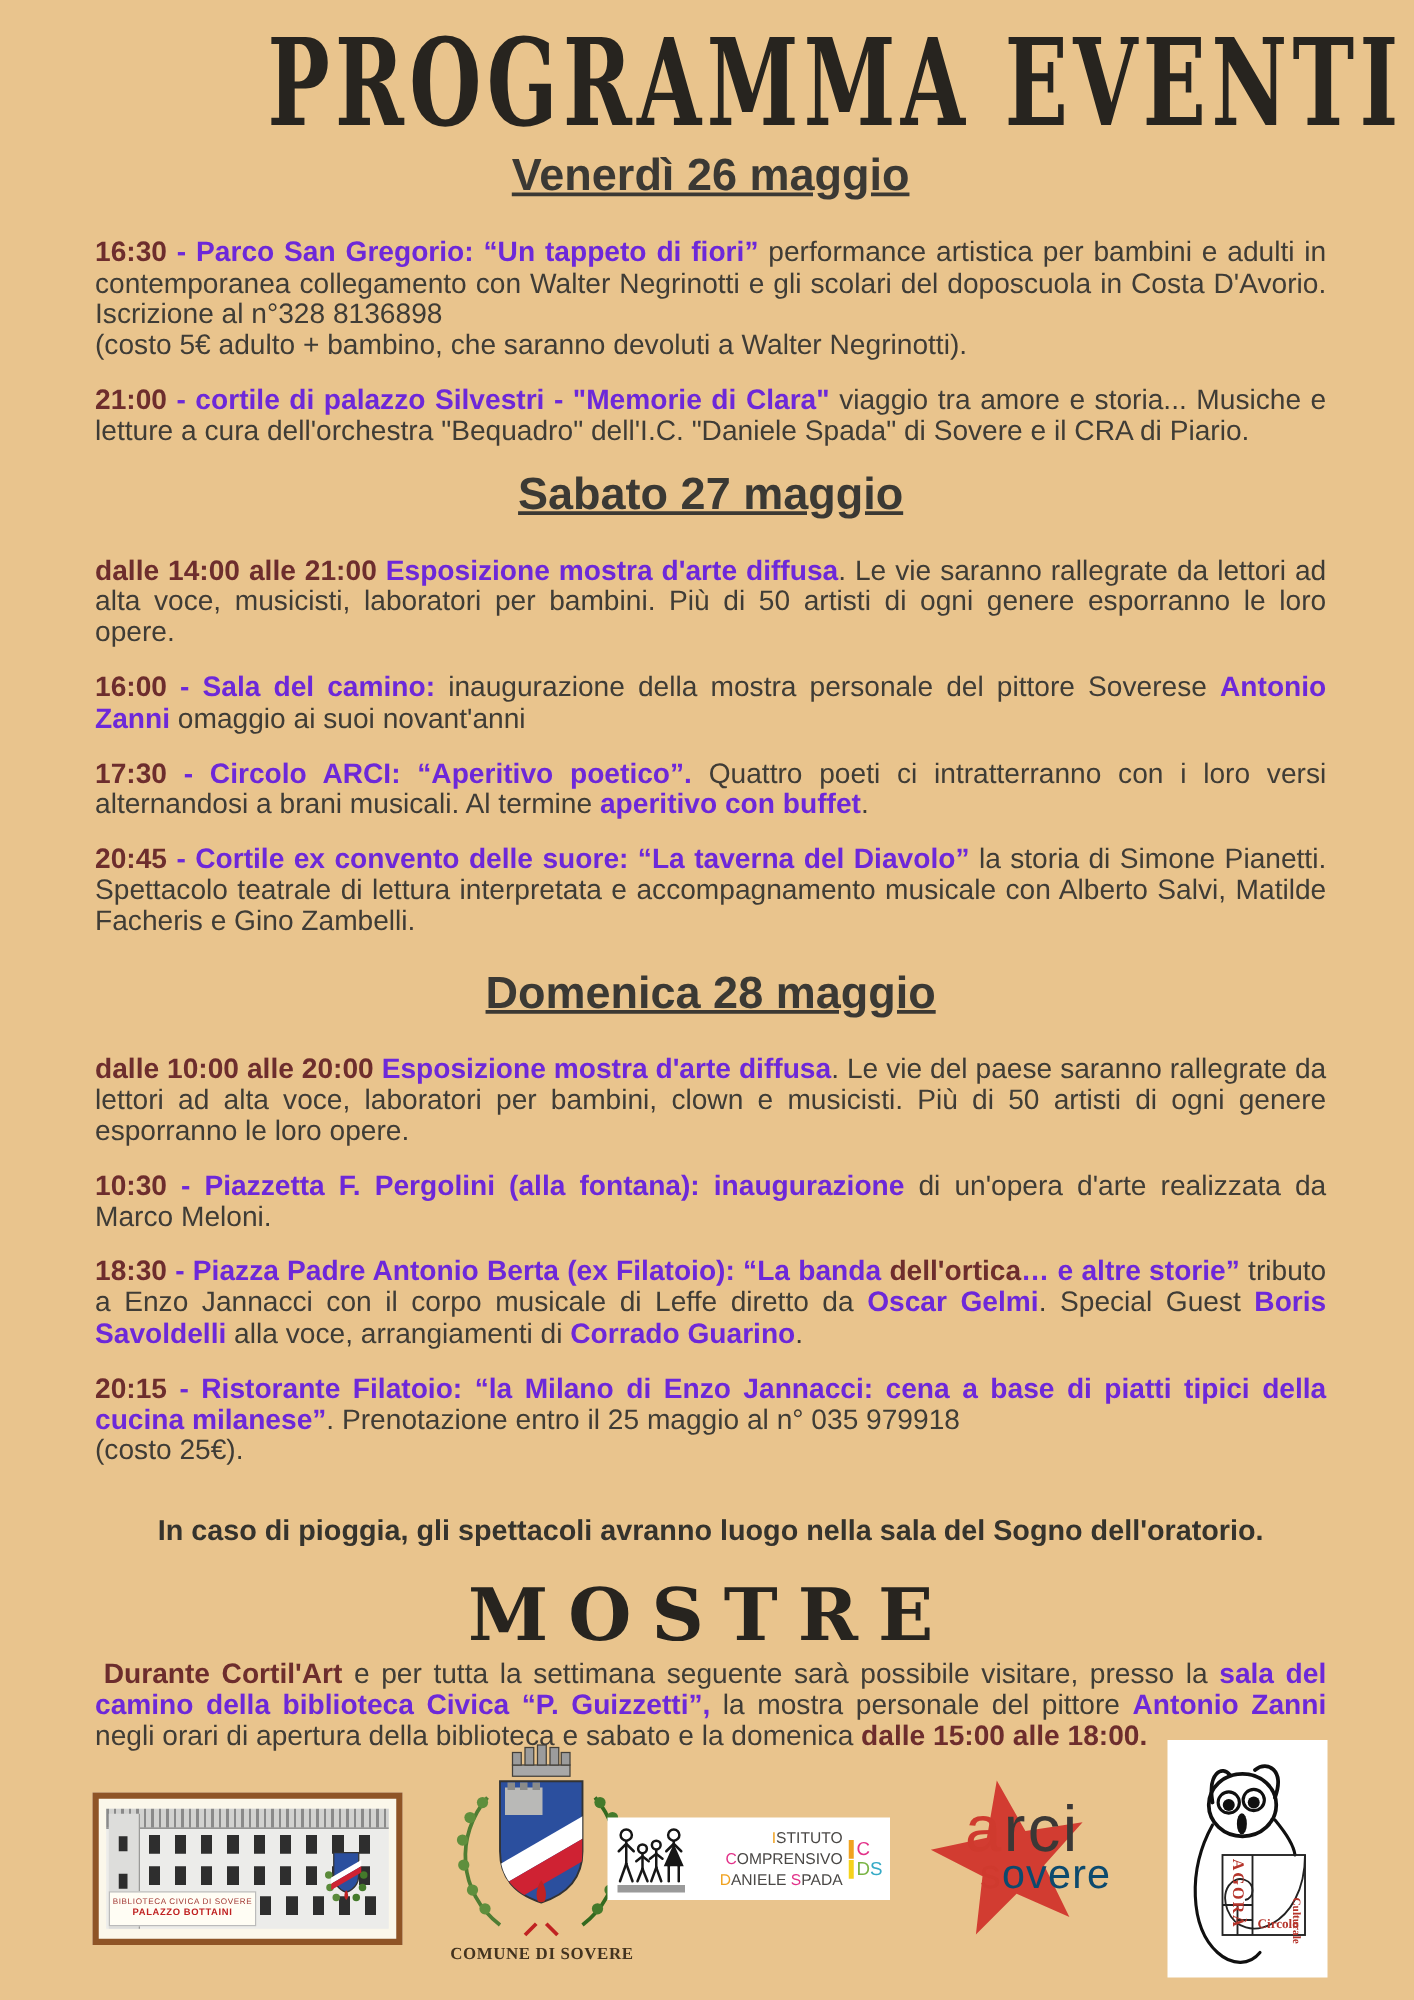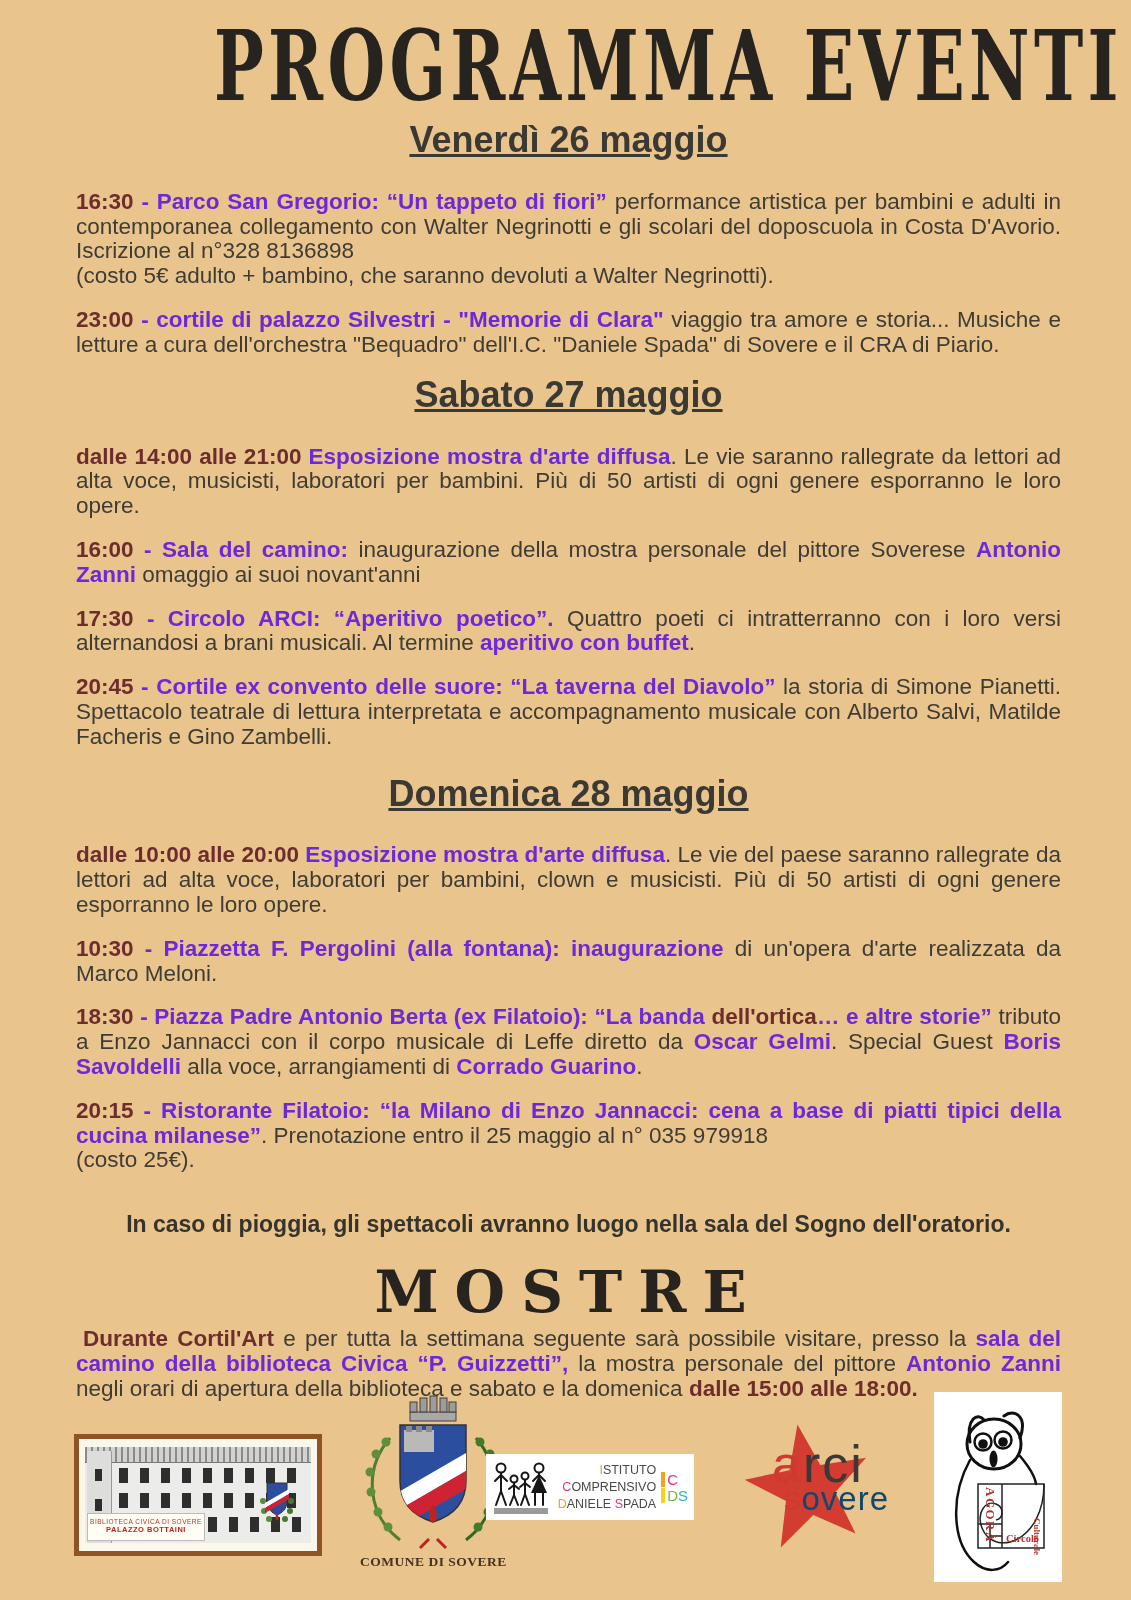--- a/index.html
+++ b/index.html
@@ -44,21 +44,21 @@
   .lib-cap1{font-size:6.5px;color:#a23a35;margin-top:4px;letter-spacing:0.5px;}
   .lib-cap2{font-size:7.5px;color:#c02222;font-weight:bold;letter-spacing:0.5px;}
   .lib-shield{position:absolute;right:14px;bottom:12px;}
 
   
   .logo-comune{position:absolute;left:336px;top:0;width:195px;height:178px;text-align:center;}
   .comune-caption{margin-top:0;font-family:"Liberation Serif",serif;font-weight:bold;font-size:13.5px;
                   color:#43331f;letter-spacing:0.5px;}
 
   
-  .logo-ic{position:absolute;left:486px;top:62px;width:208px;height:66px;background:#fff;
+  .logo-ic{position:absolute;left:486px;top:62px;width:226px;height:66px;background:#fff;
            display:flex;align-items:center;box-sizing:border-box;padding:4px 6px;}
   .ic-text{flex:1;text-align:right;font-weight:bold;font-size:12.5px;line-height:17px;color:#4a4846;
            letter-spacing:0;}
   .ic-mono{display:flex;flex-direction:column;margin-left:5px;gap:1px;}
   .ic-mono-row{display:flex;align-items:center;font-weight:bold;font-size:15px;line-height:15px;}
   .ic-bar{width:4px;height:15px;margin-right:2px;}
   .ic-bar-top{background:#f0a21f;}
   .ic-bar-bot{background:#f5d21a;}
 
   
@@ -75,21 +75,21 @@
 </head>
 <body>
 
 <div class="poster" data-name="event-program-poster">
   <div class="content" data-name="poster-content">
 
     <h1 class="title" data-name="poster-title">PROGRAMMA EVENTI</h1>
 
     <h2 class="day-heading h-venerdi" data-name="day-heading-venerdi">Venerdì 26 maggio</h2>
     <p class="event" data-name="event-paragraph-1630"><span class="seg-t">16:30</span><span class="seg-b"> - Parco San Gregorio: “Un tappeto di fiori”</span><span class="seg-n"> performance artistica per bambini e adulti in contemporanea collegamento con Walter Negrinotti e gli scolari del doposcuola in Costa D'Avorio. Iscrizione al n°328 8136898</span><br><span class="seg-n">(costo 5€ adulto + bambino, che saranno devoluti a Walter Negrinotti).</span></p>
-    <p class="event evmargin" data-name="event-paragraph-2100"><span class="seg-t">23:00</span><span class="seg-b"> - cortile di palazzo Silvestri - "Memorie di Clara"</span><span class="seg-n"> viaggio tra amore e storia... Musiche e letture a cura dell'orchestra "Bequadro" dell'I.C. "Daniele Spada" di Sovere e il CRA di Piario.</span></p>
+    <p class="event evmargin" data-name="event-paragraph-2100"><span class="seg-t">21:00</span><span class="seg-b"> - cortile di palazzo Silvestri - "Memorie di Clara"</span><span class="seg-n"> viaggio tra amore e storia... Musiche e letture a cura dell'orchestra "Bequadro" dell'I.C. "Daniele Spada" di Sovere e il CRA di Piario.</span></p>
 
     <h2 class="day-heading h-sabato" data-name="day-heading-sabato">Sabato 27 maggio</h2>
     <p class="event evmargin" data-name="event-paragraph-sab-esposizione"><span class="seg-t">dalle 14:00 alle 21:00</span><span class="seg-b"> Esposizione mostra d'arte diffusa</span><span class="seg-n">. Le vie saranno rallegrate da lettori ad alta voce, musicisti, laboratori per bambini. Più di 50 artisti di ogni genere esporranno le loro opere.</span></p>
     <p class="event evmargin" data-name="event-paragraph-1600"><span class="seg-t">16:00</span><span class="seg-b"> - Sala del camino:</span><span class="seg-n"> inaugurazione della mostra personale del pittore Soverese </span><span class="seg-b">Antonio Zanni</span><span class="seg-n"> omaggio ai suoi novant'anni</span></p>
     <p class="event evmargin" data-name="event-paragraph-1730"><span class="seg-t">17:30</span><span class="seg-b"> - Circolo ARCI: “Aperitivo poetico”.</span><span class="seg-n"> Quattro poeti ci intratterranno con i loro versi alternandosi a brani musicali. Al termine </span><span class="seg-b">aperitivo con buffet</span><span class="seg-n">.</span></p>
     <p class="event evmargin" data-name="event-paragraph-2045"><span class="seg-t">20:45</span><span class="seg-b"> - Cortile ex convento delle suore: “La taverna del Diavolo”</span><span class="seg-n"> la storia di Simone Pianetti. Spettacolo teatrale di lettura interpretata e accompagnamento musicale con Alberto Salvi, Matilde Facheris e Gino Zambelli.</span></p>
 
     <h2 class="day-heading h-domenica" data-name="day-heading-domenica">Domenica 28 maggio</h2>
     <p class="event evmargin" data-name="event-paragraph-dom-esposizione"><span class="seg-t">dalle 10:00 alle 20:00</span><span class="seg-b"> Esposizione mostra d'arte diffusa</span><span class="seg-n">. Le vie del paese saranno rallegrate da lettori ad alta voce, laboratori per bambini, clown e musicisti. Più di 50 artisti di ogni genere esporranno le loro opere.</span></p>
     <p class="event evmargin" data-name="event-paragraph-1030"><span class="seg-t">10:30</span><span class="seg-b"> - Piazzetta F. Pergolini (alla fontana): inaugurazione</span><span class="seg-n"> di un'opera d'arte realizzata da Marco Meloni.</span></p>

